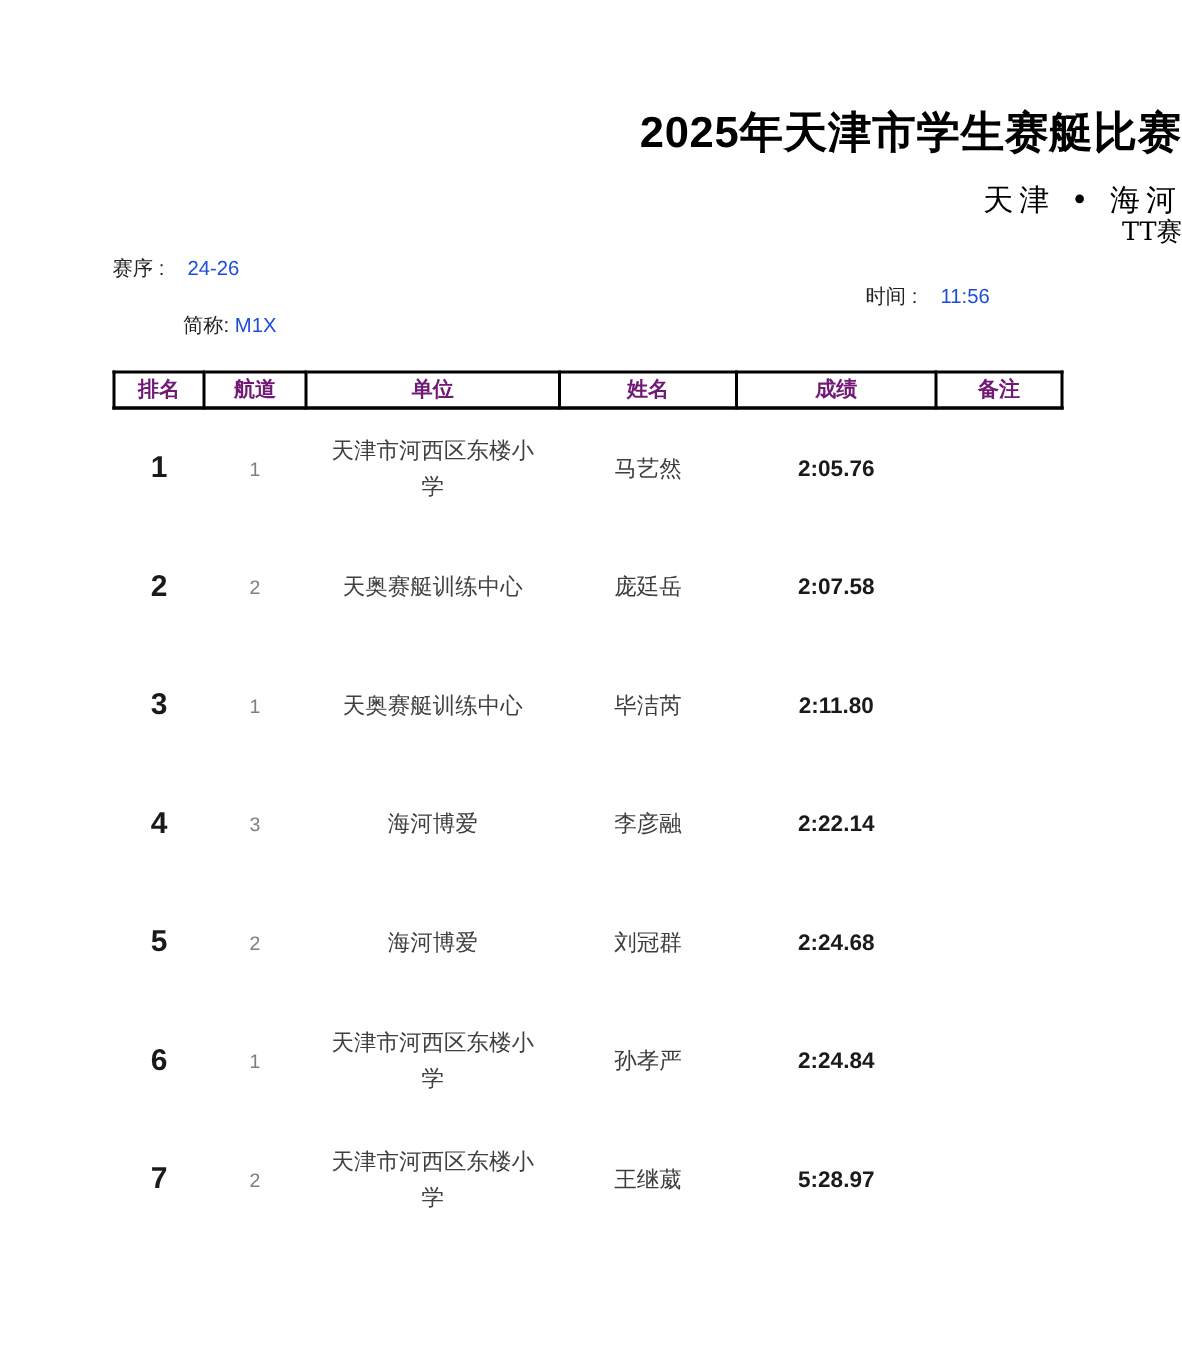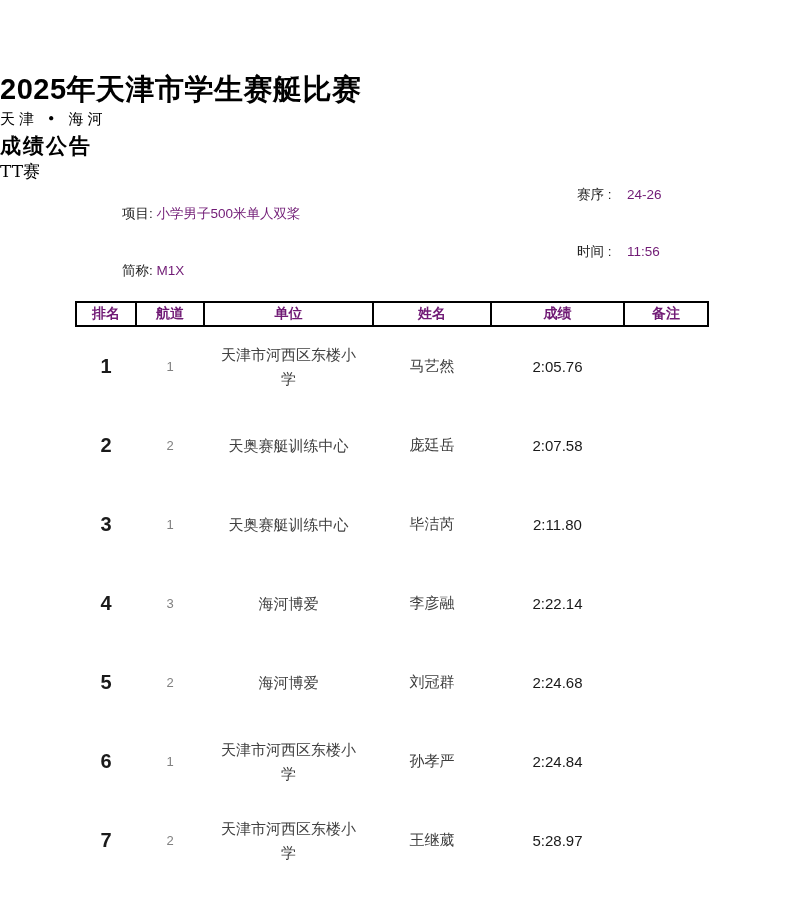--- a/index.html
+++ b/index.html
@@ -5,32 +5,32 @@
   html, body { margin: 0; padding: 0; background: #ffffff; }
   .page {
     position: relative;
     width: 788px;
     height: 900px;
     background: #ffffff;
     font-family: "Liberation Sans", "DejaVu Sans", sans-serif;
     color: #000000;
     overflow: hidden;
   }
-  .doc-header { text-align: left; padding-top: 72px; }
+  .doc-header { text-align: right; padding-top: 72px; }
   .title {
     font-size: 29px;
     font-weight: bold;
     line-height: 34px;
     letter-spacing: 0.5px;
   }
   .location {
     font-family: "DejaVu Serif", "Liberation Serif", serif;
-    font-size: 15px;
+    font-size: 20px;
     line-height: 17px;
-    margin-top: 5px;
+    margin-top: 19px;
     letter-spacing: 4px;
   }
   .announcement {
     font-size: 21px;
     font-weight: bold;
     line-height: 25px;
     margin-top: 5px;
     letter-spacing: 2px;
   }
   .race-type {
@@ -53,21 +53,21 @@
     justify-content: space-between;
     align-items: baseline;
     font-size: 13.5px;
     line-height: 19px;
     color: #222222;
   }
   .info-left { padding-left: 17px; white-space: pre; }
   .info-right { width: 130px; display: flex; white-space: pre; }
   .info-right .lbl { width: 50px; }
   .info-label { color: #222222; }
-  .info-value { color: #701a75; }
+  .info-value { color: #1d4ed8; }
 
   table.results {
     margin: 2px 0 0 75px;
     width: 632px;
     border-collapse: collapse;
     table-layout: fixed;
   }
   table.results th {
     border: 2px solid #000000;
     font-size: 14px;
@@ -85,40 +85,36 @@
   }
   .c-rank { font-size: 20px; font-weight: bold; color: #1a1a1a; }
   .c-lane { font-size: 13px; color: #808080; }
   .c-unit .unit-inner {
     font-size: 15px;
     color: #404040;
     line-height: 1.55;
     padding: 0 16px;
   }
   .c-name { font-size: 15px; color: #3d3d3d; }
-  .c-result { font-size: 15px; font-weight: 400; color: #1a1a1a; }
+  .c-result { font-size: 15px; font-weight: 700; color: #1a1a1a; }
   .c-remark { font-size: 13px; color: #3d3d3d; }
 </style>
 </head>
 <body>
 
 <div class="page">
 
   <div class="doc-header">
     <div class="title">2025年天津市学生赛艇比赛</div>
     <div class="location">天津 • 海河</div>
-    <div class="announcement">成绩公告</div>
     <div class="race-type">TT赛</div>
   </div>
 
   <div class="info">
     <div class="info-row">
-      <div class="info-left">
-        <span class="info-label">项目: </span><span class="info-value">小学男子500米单人双桨</span>
-      </div>
       <div class="info-right">
         <span class="info-label lbl">赛序 : </span><span class="info-value">24-26</span>
       </div>
     </div>
     <div class="info-row">
       <div class="info-left">
         <span class="info-label">简称: </span><span class="info-value">M1X</span>
       </div>
       <div class="info-right">
         <span class="info-label lbl">时间 : </span><span class="info-value">11:56</span>

